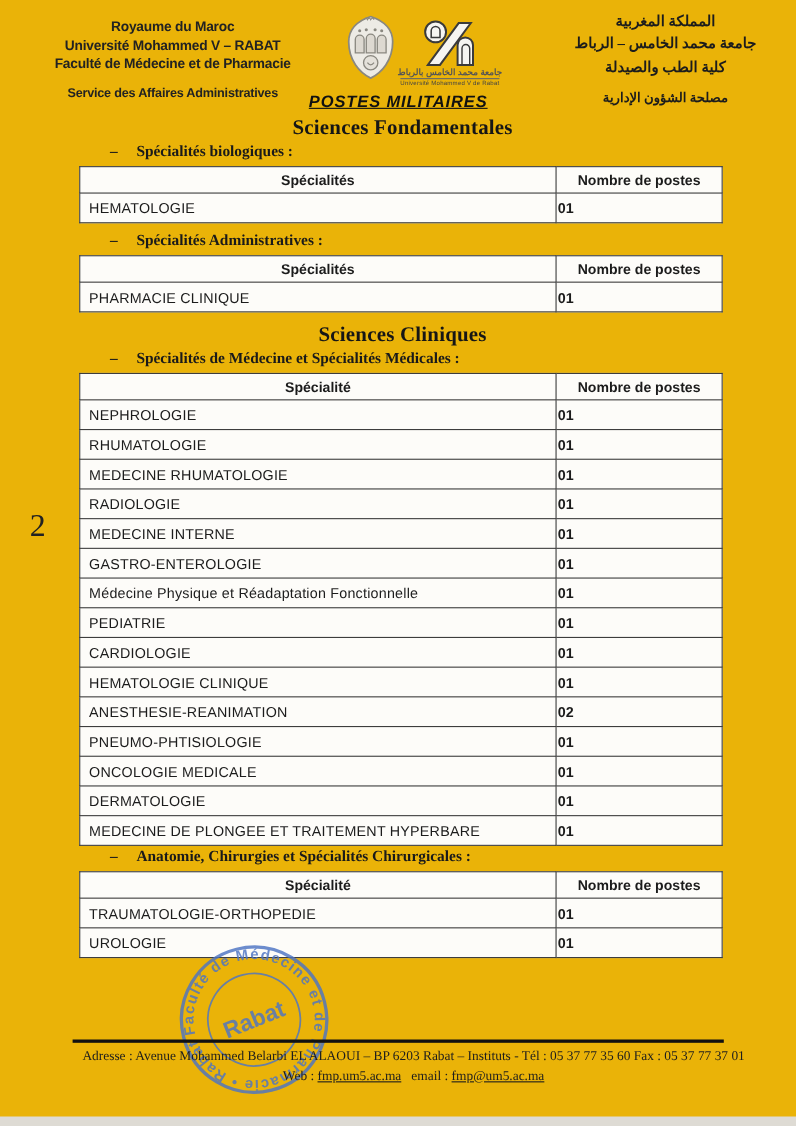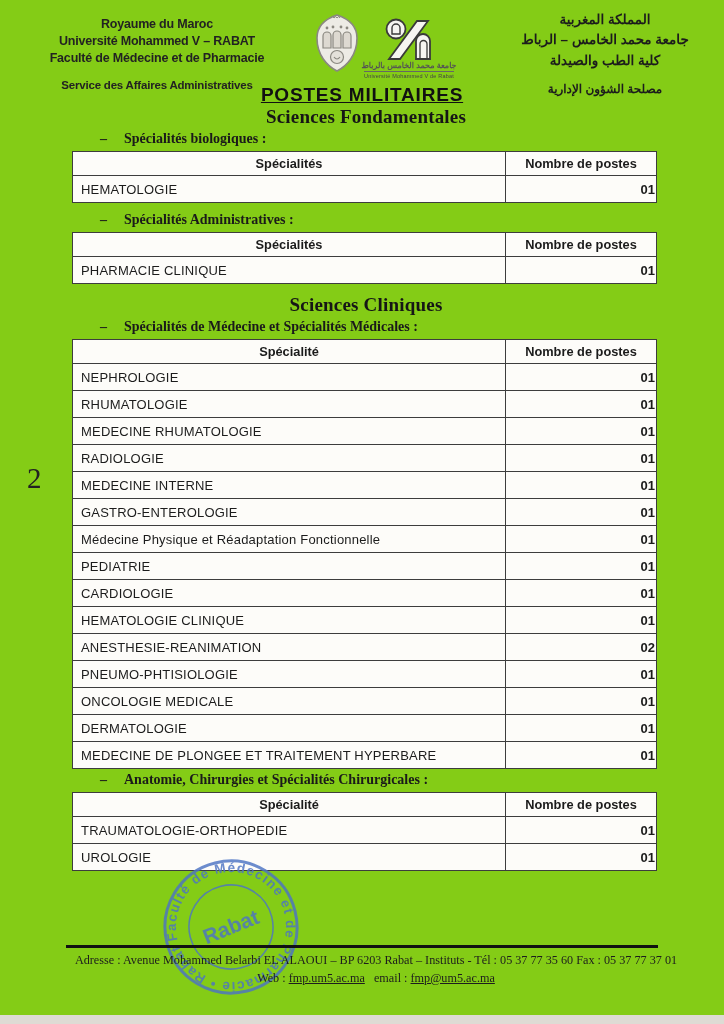--- a/index.html
+++ b/index.html
@@ -1,49 +1,49 @@
 <!DOCTYPE html>
 <html><head>
 <meta charset="utf-8">
 <style>
   html,body{margin:0;padding:0;}
   body{background:#888;}
   .page{
     position:relative;
     width:724px;height:1024px;
-    background:#84cc16;
+    background:#eab308;
     font-family:"Liberation Sans",sans-serif;
     color:#1e1e1e;
     overflow:hidden;
     margin:0 auto;
     box-shadow:0 0 6px rgba(0,0,0,.4);
   }
   
   .header{position:absolute;top:8px;left:0;right:0;display:flex;justify-content:space-between;align-items:flex-start;padding:0 8px 0 38px;}
   .hdr-left{width:238px;text-align:center;font-weight:bold;font-size:12.5px;line-height:1.35;color:#222;margin-top:8px;letter-spacing:-0.2px;}
   .hdr-left .service{margin-top:11px;font-size:11.5px;}
   .hdr-logos{display:flex;align-items:flex-start;margin-top:6px;}
   .univ-logo-wrap{display:flex;flex-direction:column;align-items:center;margin-top:4px;}
   .univ-ar{font-size:8px;font-weight:bold;color:#555;line-height:1;margin-top:2px;}
   .univ-caption{font-size:5.5px;color:#444;border-top:1px solid #666;padding-top:1px;margin-top:1px;letter-spacing:.2px;white-space:nowrap;}
-  .hdr-right{width:222px;text-align:center;direction:rtl;font-weight:bold;font-size:13.5px;line-height:1.5;color:#1c1c1c;margin-top:2px;font-family:Liberation Sans, sans-serif;}
+  .hdr-right{width:222px;text-align:center;direction:rtl;font-weight:bold;font-size:13.5px;line-height:1.5;color:#1c1c1c;margin-top:2px;font-family:Liberation Serif, serif;}
   .hdr-right .service{margin-top:9px;font-size:12px;}
   
   .doc-title{position:absolute;top:84px;left:0;right:0;text-align:center;}
-  .doc-title span{font-size:19px;font-weight:bold;text-decoration:underline;letter-spacing:.8px;color:#111;}
+  .doc-title span{font-size:15px;font-weight:bold;font-style:italic;text-decoration:underline;letter-spacing:.8px;color:#111;}
   
   .content{position:absolute;top:104px;left:72px;width:584px;}
   .sec-heading{font-family:"Liberation Serif",serif;font-weight:bold;font-size:19px;color:#161616;margin:2px 0 3px 4px;letter-spacing:.2px;text-align:center;}
   .sub-item{font-family:"Liberation Serif",serif;font-weight:bold;font-size:14px;color:#1a1a1a;margin:3px 0 4px 28px;}
   .sub-item .dash{display:inline-block;width:24px;}
   table{border-collapse:collapse;width:100%;table-layout:fixed;background:#fdfcf9;}
   table,th,td{border:1.6px solid #3d3d3d;}
   th{font-size:12.8px;font-weight:bold;padding:4px 2px;color:#1b1b1b;}
   td.spec{font-size:13px;padding:5.5px 8px;color:#1c1c1c;letter-spacing:.2px;}
-  td.count{font-size:13px;font-weight:bold;text-align:right;color:#1b1b1b;}
+  td.count{font-size:13px;font-weight:bold;text-align:left;color:#1b1b1b;}
   col.c1{width:433px;} col.c2{width:151px;}
   .tbl{margin-bottom:2px;}
   .gap4{height:4px;} .gap6{height:6px;}
   
   .page-num{position:absolute;left:27px;top:462px;font-family:"Liberation Serif",serif;font-size:29px;color:#222;}
   
   .stamp{position:absolute;left:156px;top:852px;width:150px;height:150px;opacity:.82;}
   
   .footer-rule{position:absolute;left:66px;top:945px;width:592px;height:0;border-top:3.5px solid #111;}
   .footer{position:absolute;left:0;right:0;top:952px;text-align:center;font-family:"Liberation Serif",serif;font-size:12.2px;color:#1d1d1d;line-height:1.45;padding-left:28px;}

